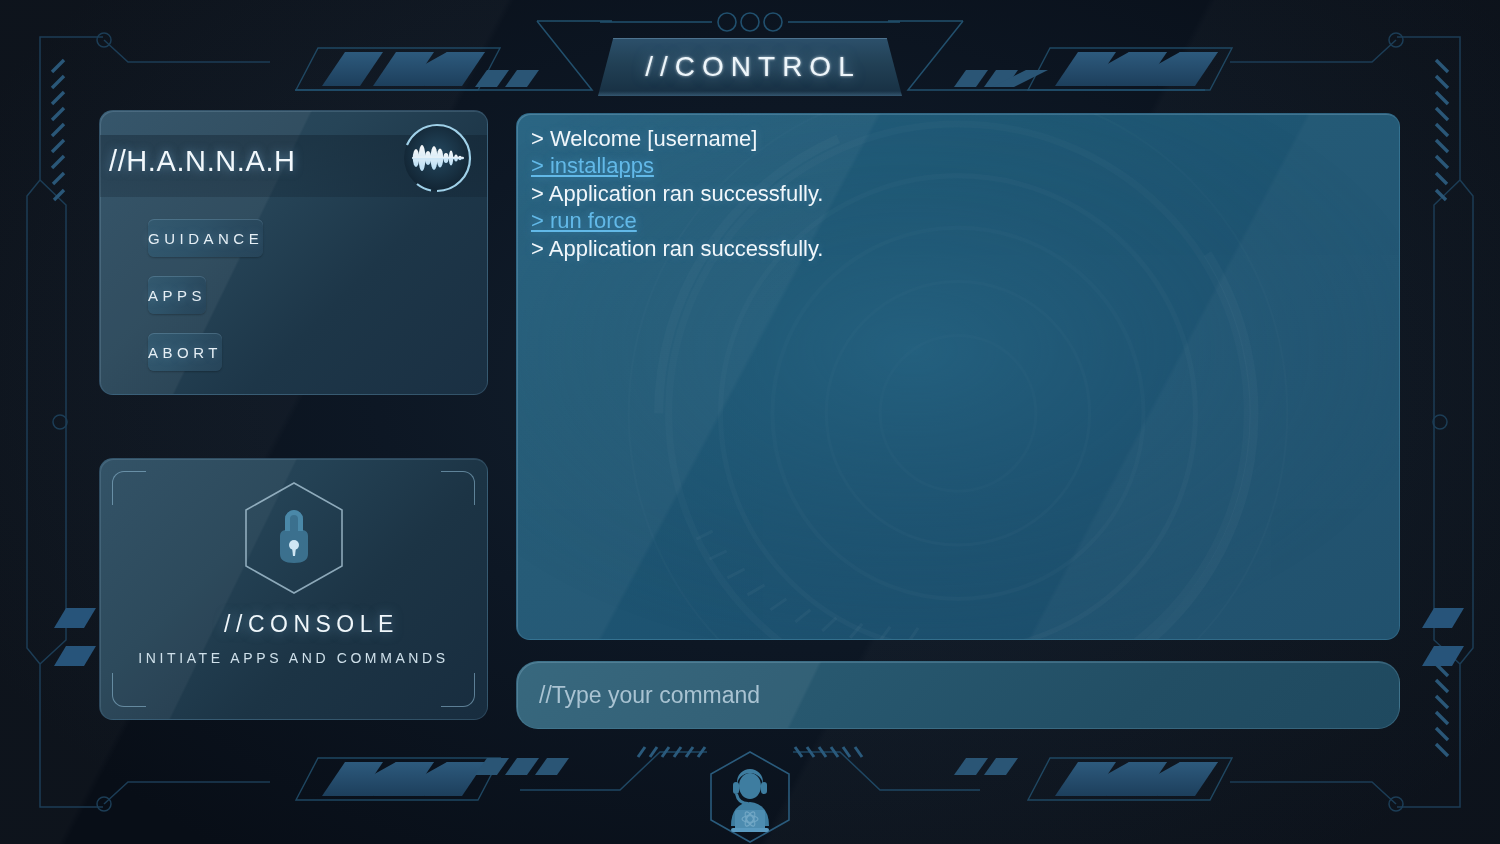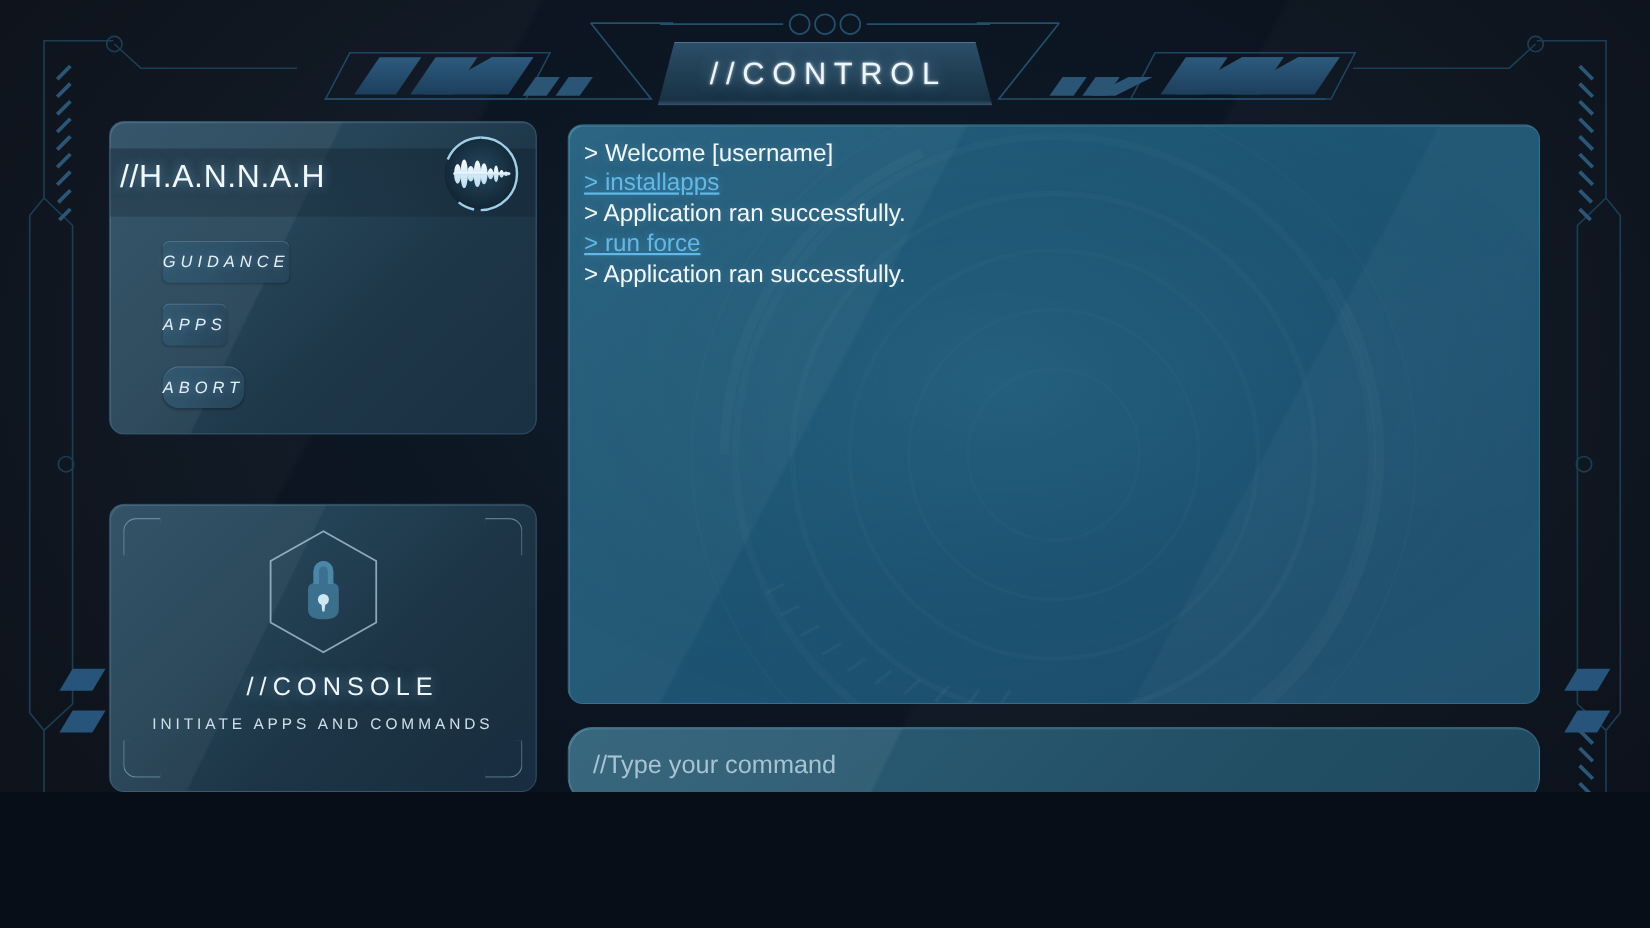--- a/index.html
+++ b/index.html
@@ -9,21 +9,21 @@
     width: 1500px;
     height: 844px;
     overflow: hidden;
     background: #080e17;
     font-family: "Liberation Sans", sans-serif;
   }
 
   #stage {
     position: relative;
     width: 1500px;
-    height: 720px;
+    height: 844px;
     background:
       radial-gradient(ellipse 900px 600px at 52% 45%, #13202e 0%, #0d1724 45%, #080e17 100%);
     overflow: hidden;
   }
 
   
   .bg-sheen {
     position: absolute; inset: 0;
     background:
       linear-gradient(118deg, rgba(255,255,255,0.022) 0%, rgba(255,255,255,0.022) 26%, rgba(0,0,0,0) 26.4%),
@@ -113,23 +113,22 @@
     border: none;
     background: linear-gradient(120deg, #33596f 0%, #2e5268 42%, #2a4a5f 70%, #27455a 100%);
     box-shadow: inset 0 1px 0 rgba(180,220,245,0.20),
                 0 1px 2px rgba(0,0,0,0.25);
     color: #e6eff5;
     font-size: 15px;
     letter-spacing: 4.5px;
     cursor: pointer;
     font-family: "Liberation Sans", sans-serif;
     text-shadow: 0 0 8px rgba(150,205,245,0.35);
-    font-style: italic;
-  }
-  .hud-btn:last-child { margin-bottom: 0; border-radius: 15px; }
+  }
+  .hud-btn:last-child { margin-bottom: 0; }
 
   
   #console-panel {
     left: 99px; top: 458px; width: 389px; height: 262px;
     background: linear-gradient(135deg, #2a4b60 0%, #244255 34%, #1c3445 62%, #182d3f 100%);
     border: 1px solid rgba(120,170,205,0.20);
     box-shadow: inset 1px 1px 0 rgba(180,220,245,0.14);
   }
   #console-panel .tint {
     position: absolute; inset: 0;

